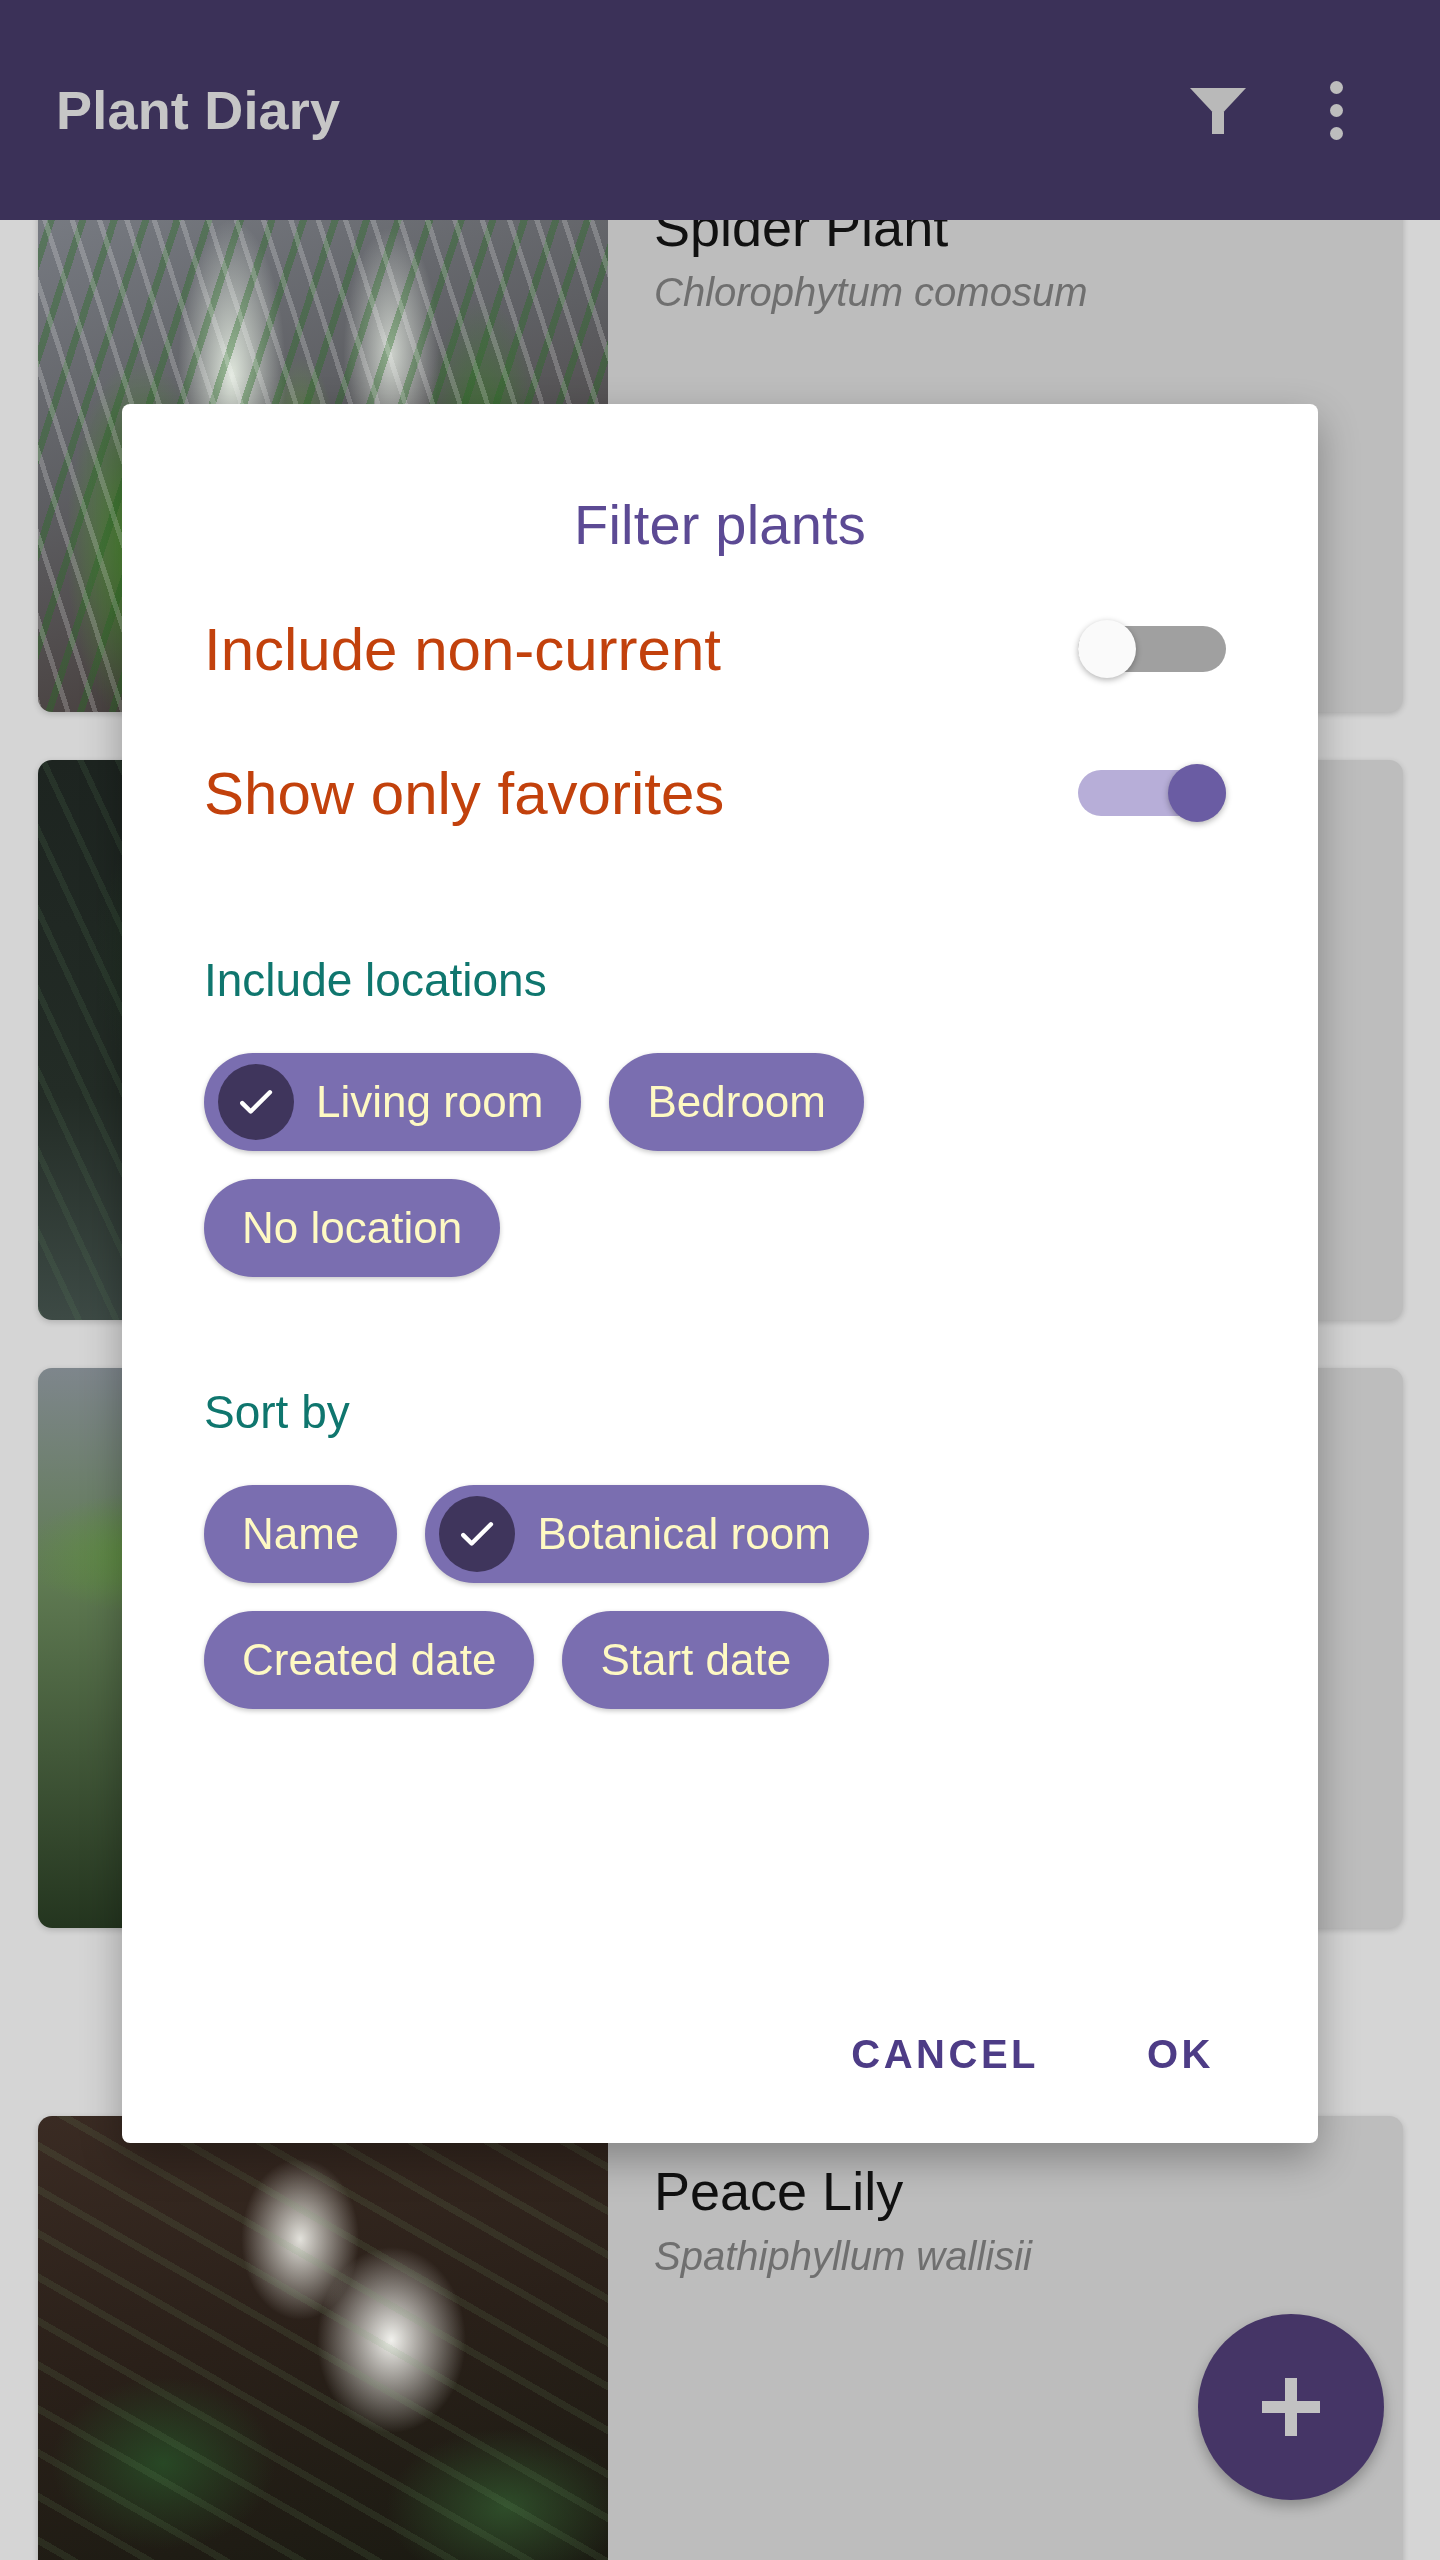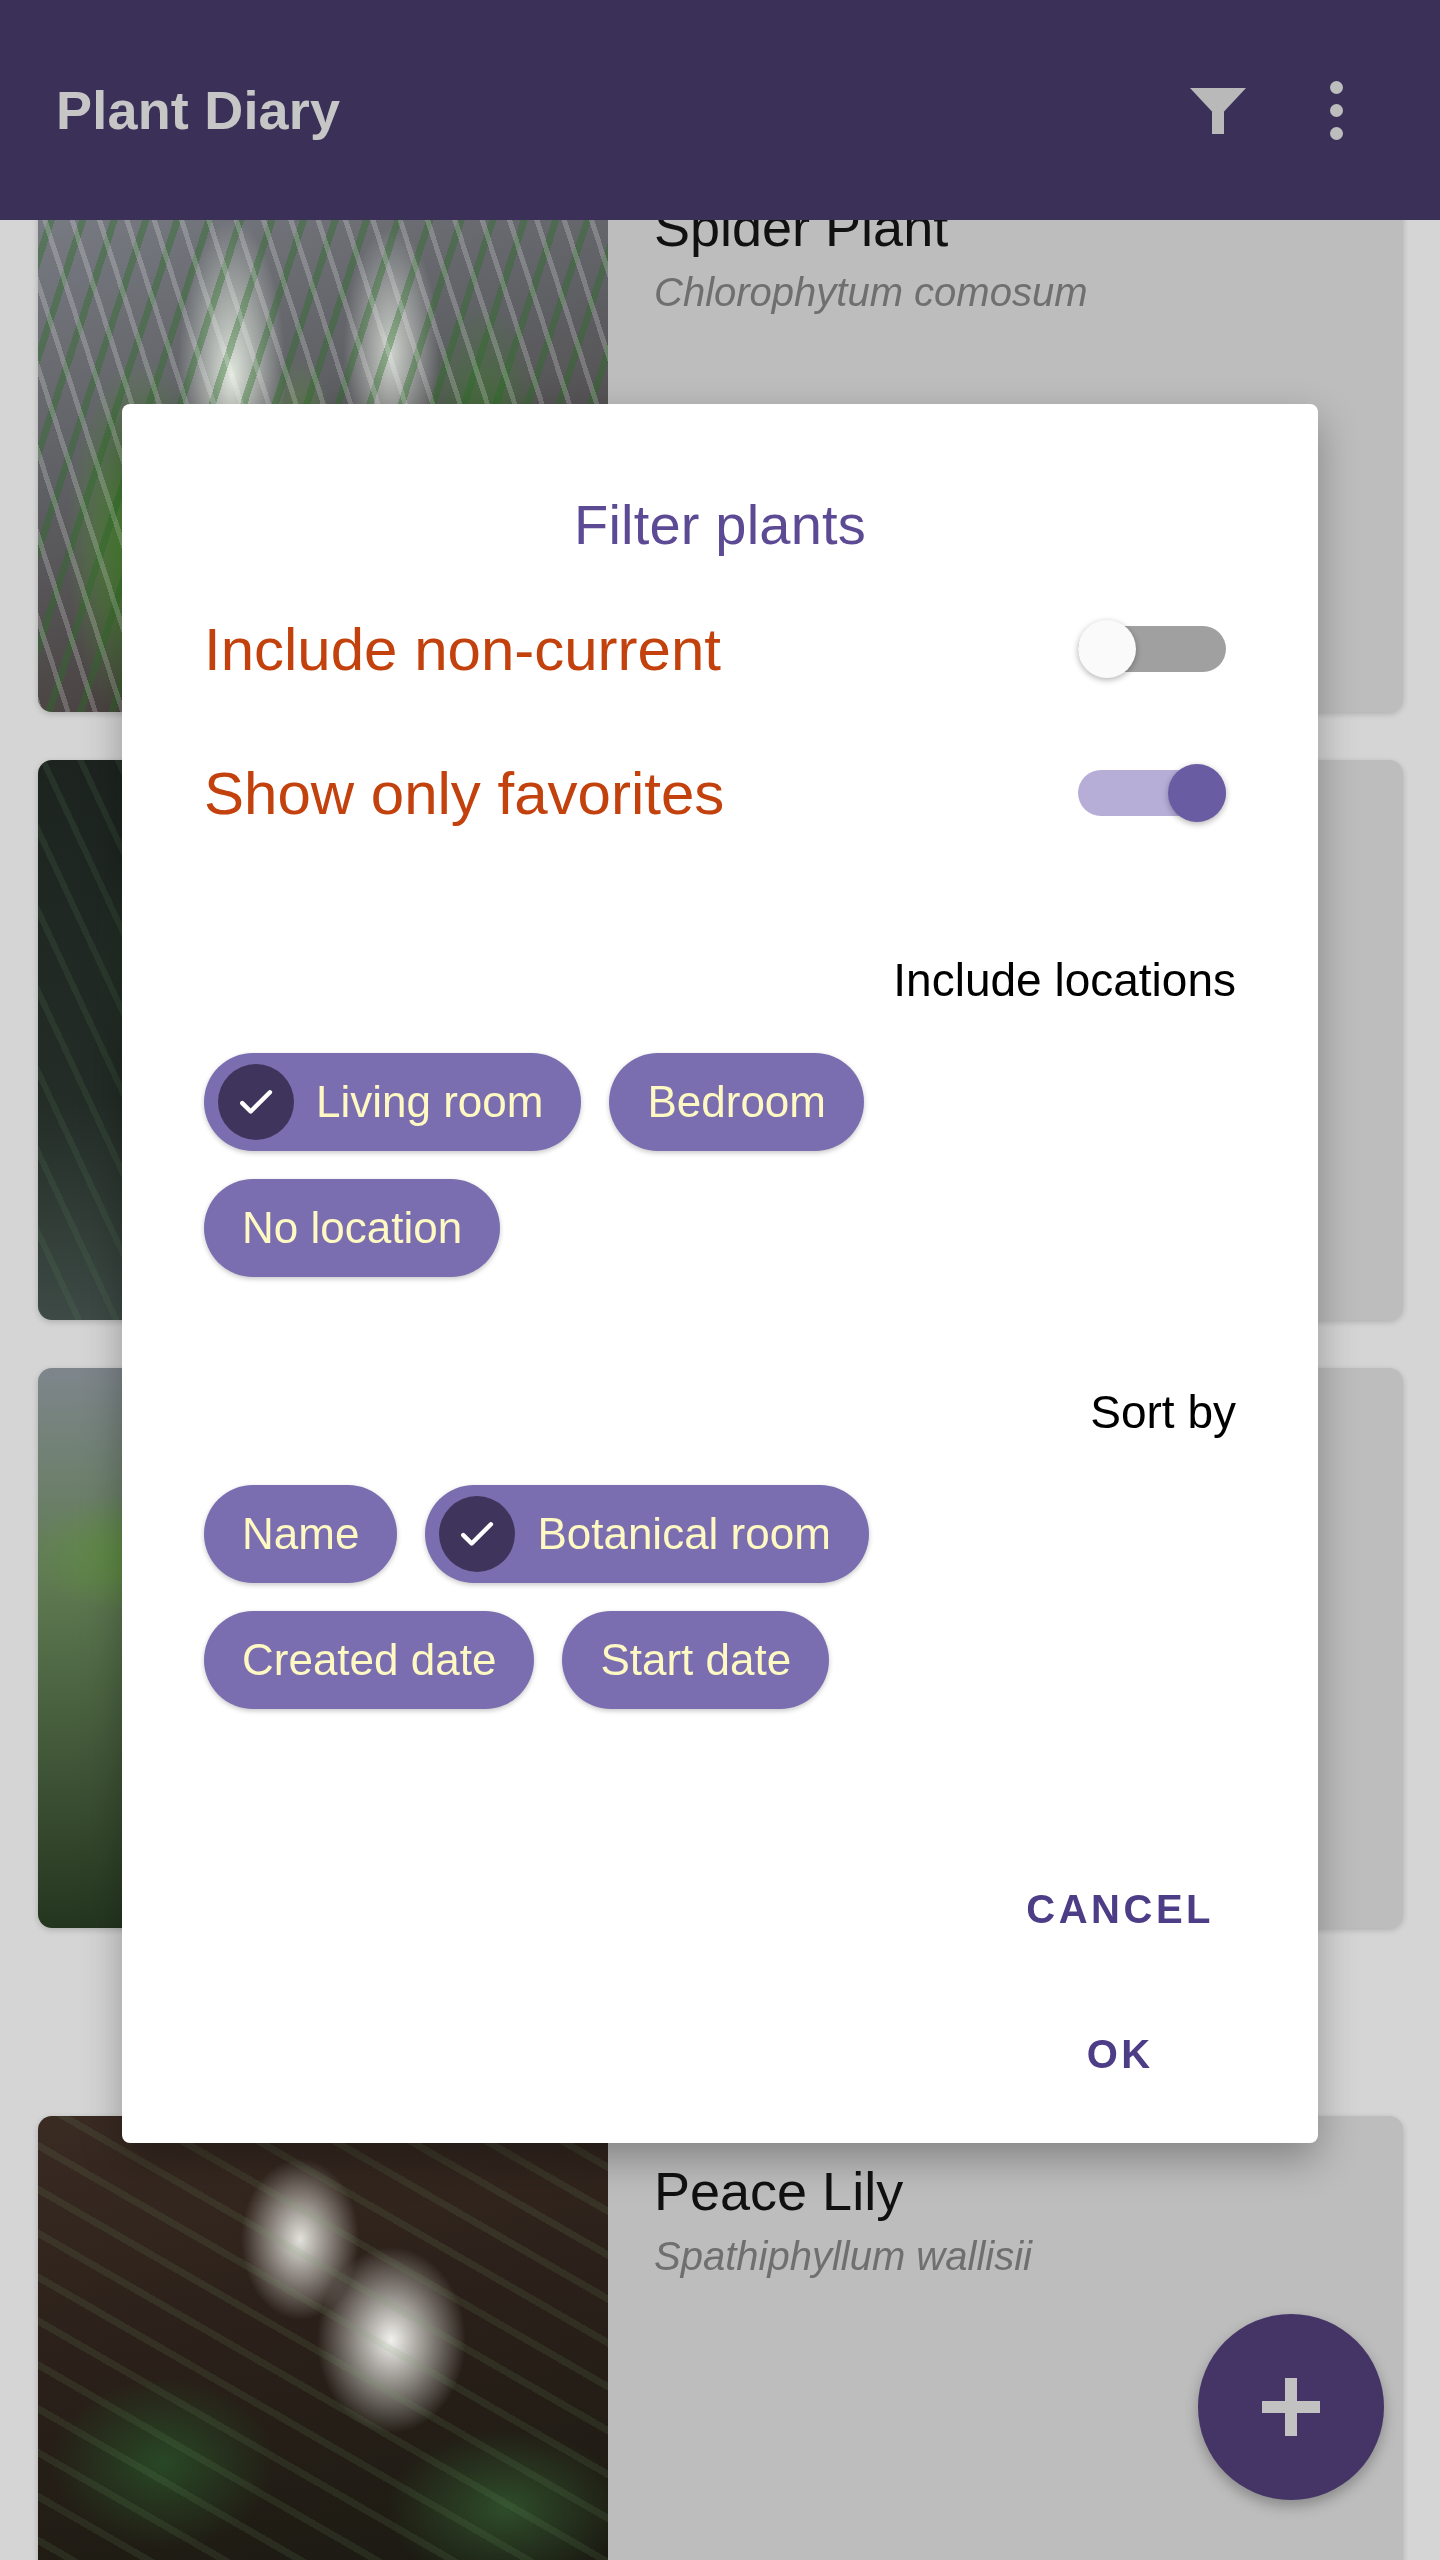--- a/index.html
+++ b/index.html
@@ -248,23 +248,22 @@
     border-radius: 50%;
     box-shadow: 0 2px 6px rgba(0,0,0,0.30);
   }
   .switch.off .track { background: #a0a0a0; }
   .switch.off .thumb { left: 0; background: #fafafa; }
   .switch.on  .track { background: #b7aed8; }
   .switch.on  .thumb { left: 90px; background: #6a5ca3; }
 
   .section-label {
     font-size: 46px;
-    color: #000000;
+    color: #0f766e;
     margin-top: 108px;
-    text-align: right;
   }
 
   .chip-row {
     display: flex;
     flex-wrap: wrap;
     gap: 28px;
     margin-top: 46px;
   }
   .chip {
     display: inline-flex;
@@ -291,21 +290,20 @@
   }
   .chip .check-avatar svg { display: block; }
 
   #dialog-actions {
     position: absolute;
     right: 82px;
     bottom: 48px;
     display: flex;
     align-items: center;
     gap: 64px;
-    flex-direction: column;
   }
   .dlg-btn {
     color: #4d3c86;
     font-size: 40px;
     font-weight: bold;
     letter-spacing: 3.5px;
     padding: 18px 22px;
   }
 </style>
 </head>

